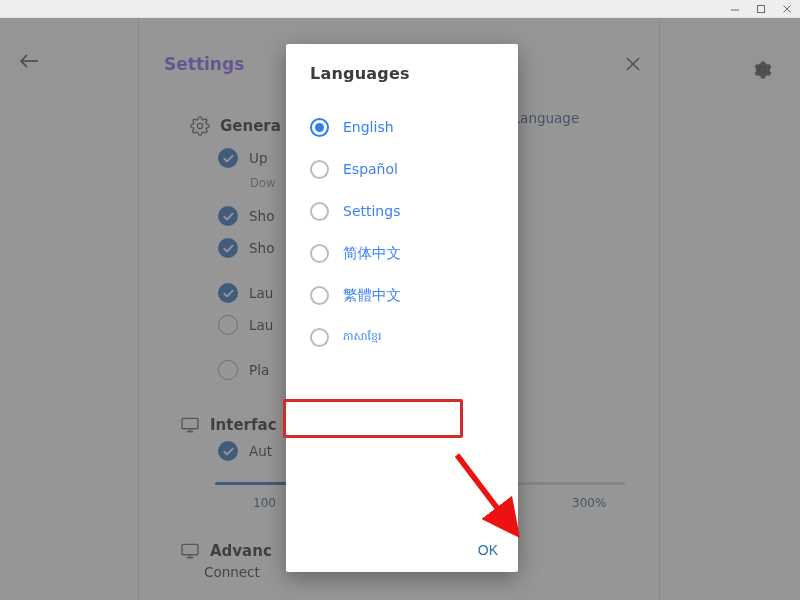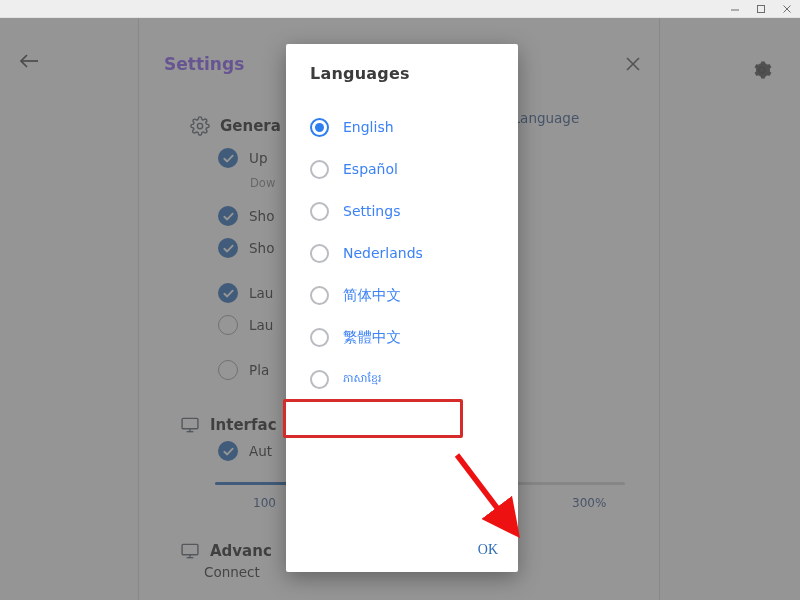--- a/index.html
+++ b/index.html
@@ -100,21 +100,21 @@
   }
   .radio.sel { border-color: #2d7ff0; }
   .radio .dot { width: 9px; height: 9px; border-radius: 50%; background: #2d7ff0; display: none; }
   .radio.sel .dot { display: block; }
   .lang-name { font-size: 14px; color: #3b82f6; white-space: nowrap; }
   .lang-name.cjk { font-family: "DejaVu Sans", "Liberation Sans", sans-serif; font-size: 14.5px; }
   .lang-name.khm { font-size: 11px; }
 
   .ok-btn {
     position: absolute; right: 20px; bottom: 14px;
-    font-size: 14px; color: #2d6cb5; font-family: Liberation Serif, serif;
+    font-size: 14px; color: #2d6cb5; font-family: Liberation Sans, sans-serif;
   }
 
   
   .anno-box {
     position: absolute; left: 283px; top: 399px; width: 180px; height: 39px;
     border: 3px solid #d62b2b; border-radius: 2px; pointer-events: none;
   }
   .anno-arrow { position: absolute; left: 440px; top: 445px; width: 90px; height: 100px; pointer-events: none; }
 </style>
 </head>
@@ -278,24 +278,20 @@
           </span>
           <span class="lang-name">English</span>
         </div>
         <div class="lang-row">
           <span class="radio"></span>
           <span class="lang-name">Español</span>
         </div>
         <div class="lang-row">
           <span class="radio"></span>
           <span class="lang-name">Settings</span>
-        </div>
-        <div class="lang-row">
-          <span class="radio"></span>
-          <span class="lang-name">Nederlands</span>
         </div>
         <div class="lang-row">
           <span class="radio"></span>
           <span class="lang-name cjk">简体中文</span>
         </div>
         <div class="lang-row">
           <span class="radio"></span>
           <span class="lang-name cjk">繁體中文</span>
         </div>
         <div class="lang-row">

